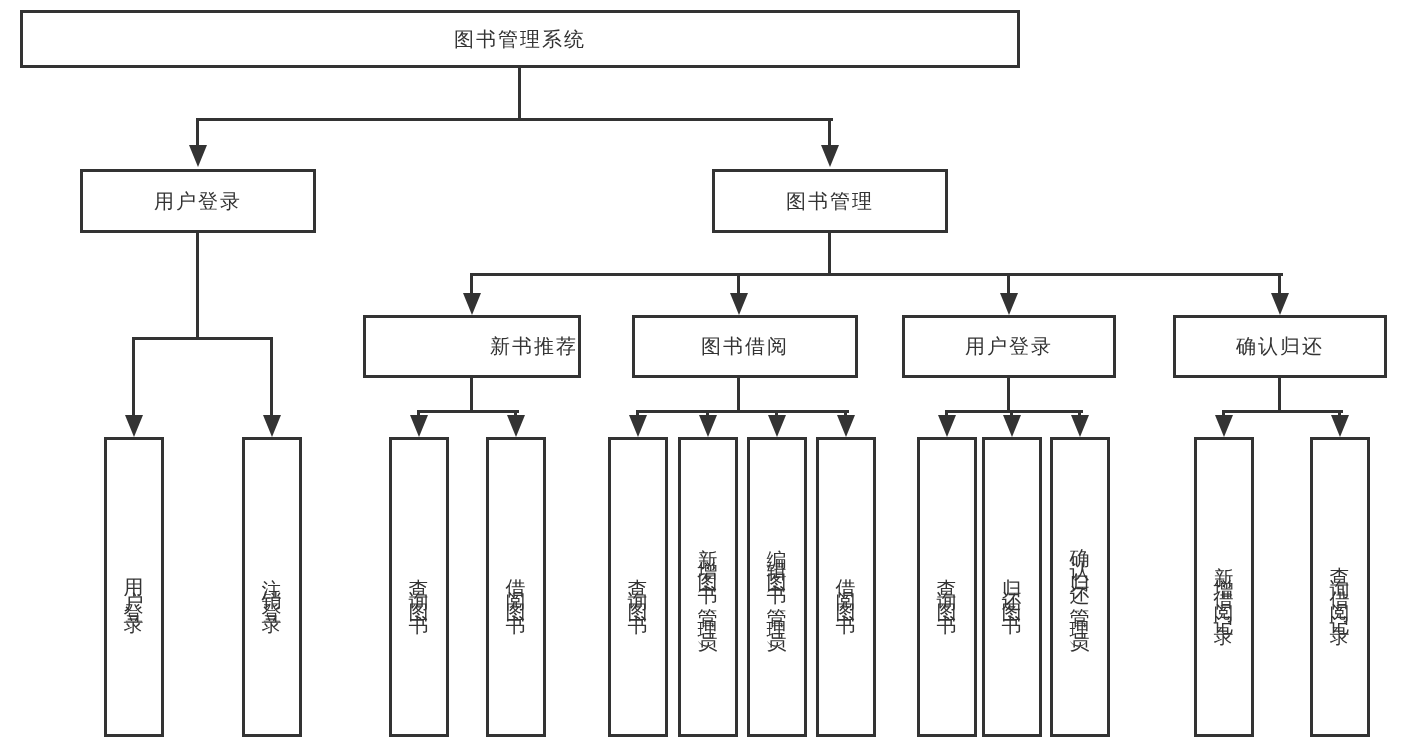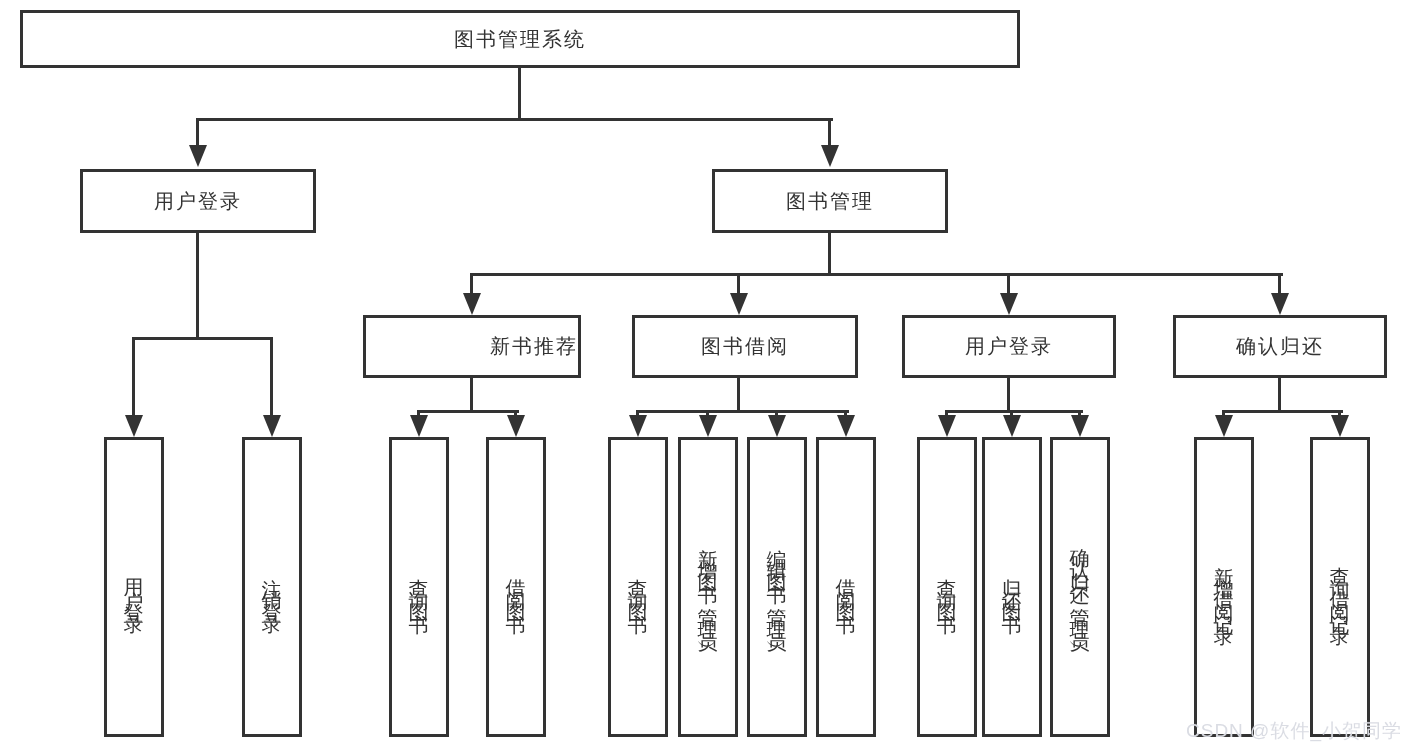--- a/index.html
+++ b/index.html
@@ -156,15 +156,14 @@
     <span>确认归还（管理员）</span>
   </div>
 
   <div class="vbox" style="left:1194px;">
     <span>新增借阅记录</span>
   </div>
   <div class="vbox" style="left:1310px;">
     <span>查询借阅记录</span>
   </div>
 
-  <div id="watermark">CSDN @软件_小贺同学</div>
 
 </div>
 
 </body></html>

